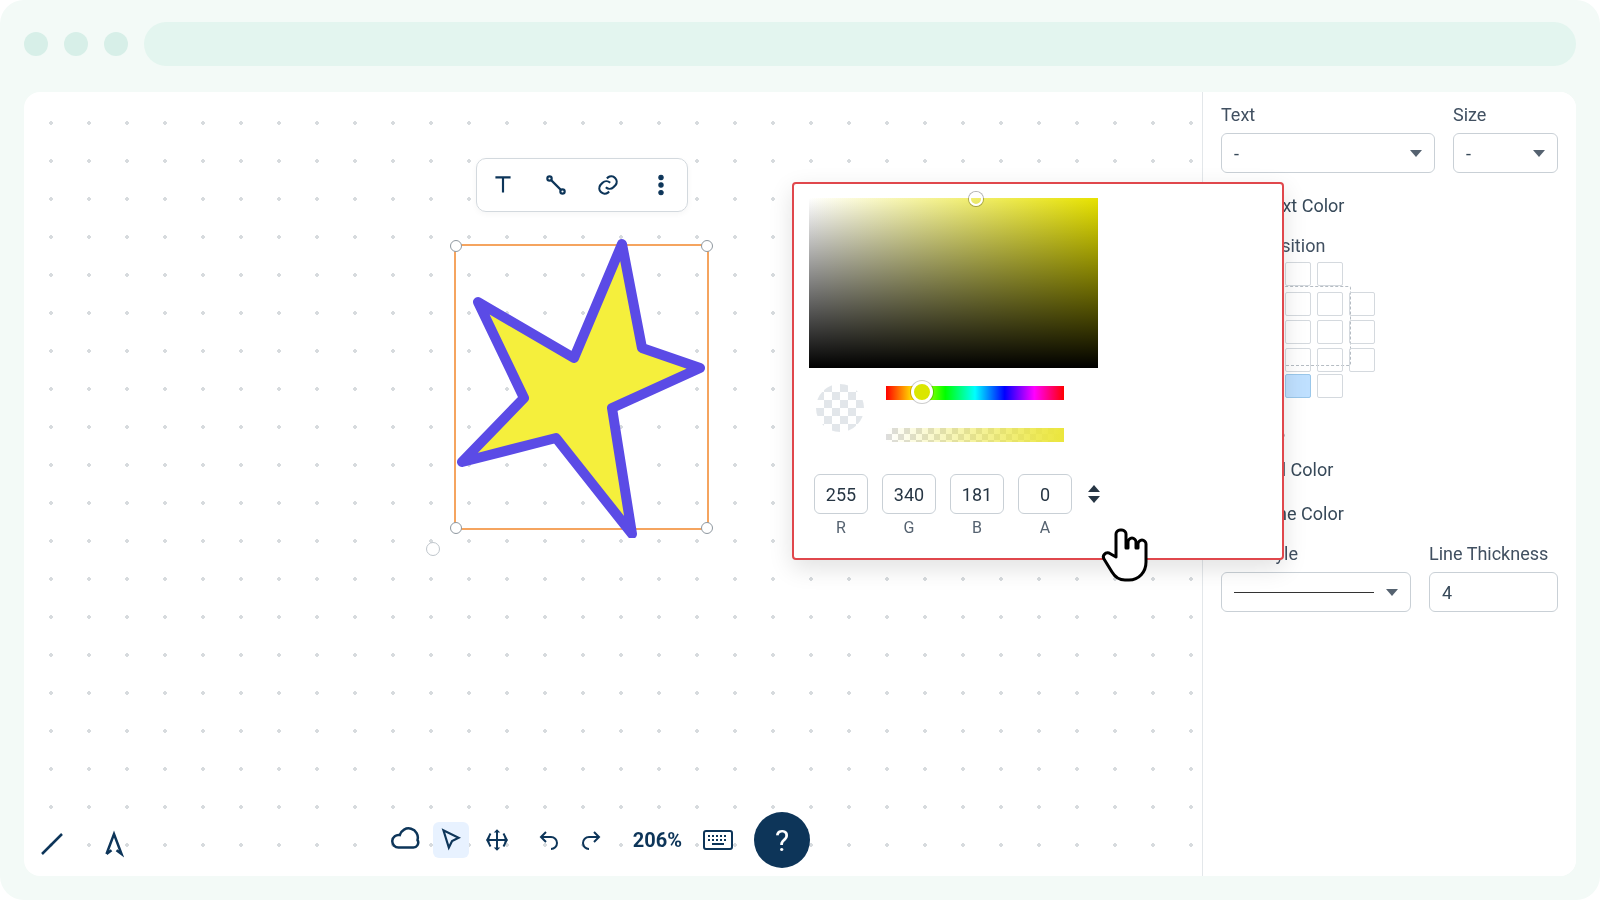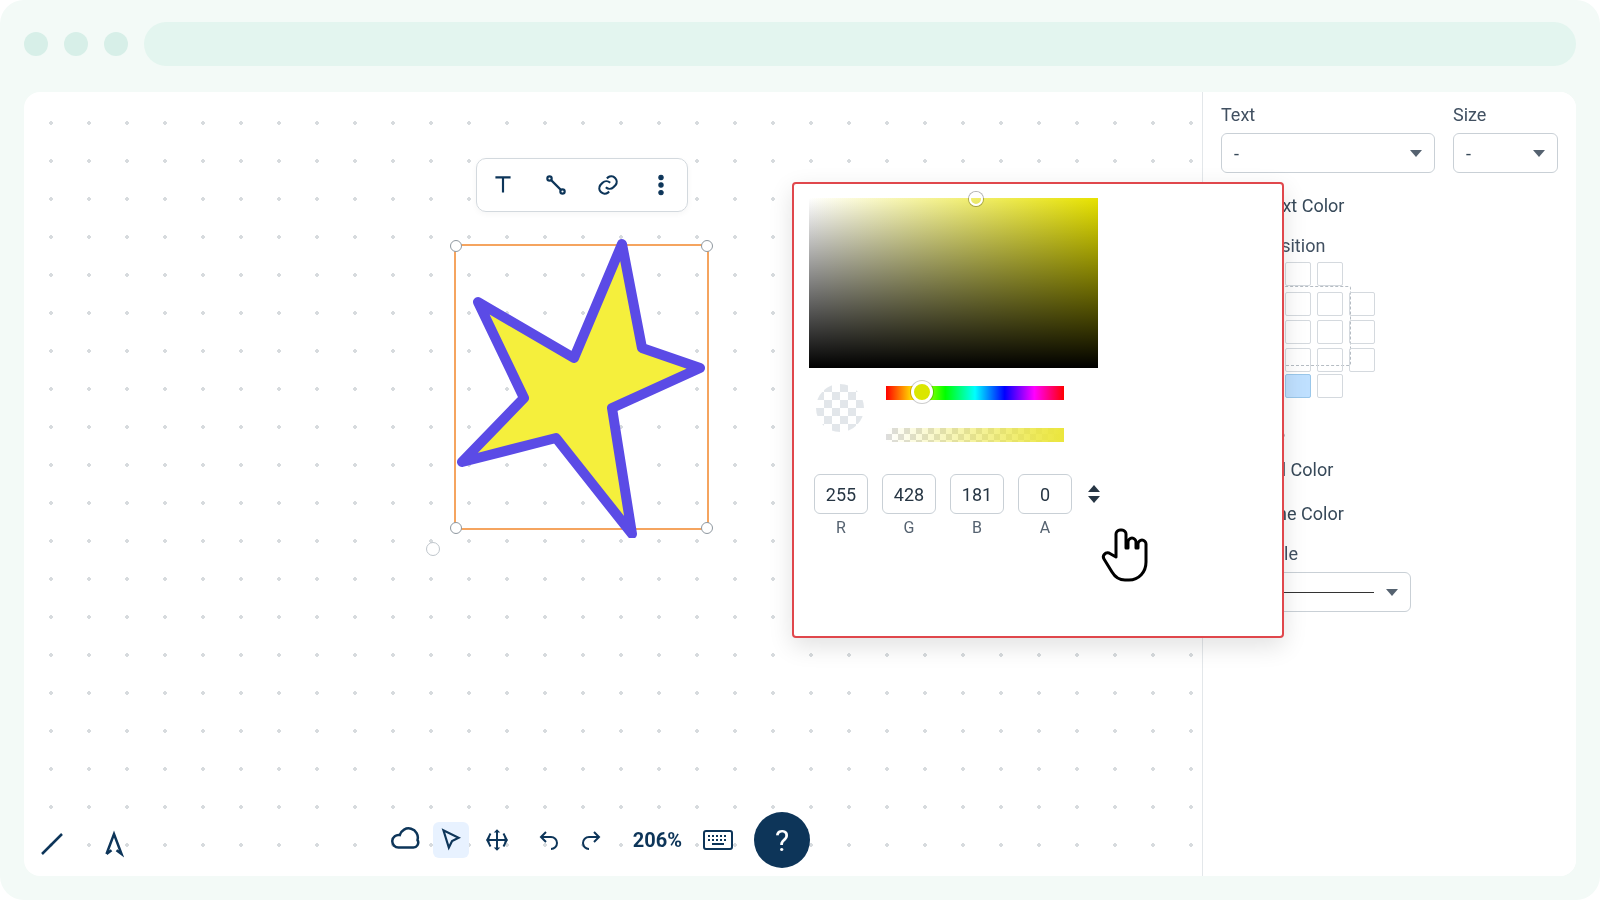--- a/index.html
+++ b/index.html
@@ -83,21 +83,21 @@
 
   .color-row { display: flex; align-items: center; gap: 14px; margin: 8px 0 16px; }
   .swatch { width: 28px; height: 28px; border-radius: 50%; background: #606060; }
   .swatch.hollow { background: #fff; border: 3px solid #6e5ff9; }
 
   .sec-head { display: flex; align-items: center; gap: 10px; margin: 28px 0 10px; font-weight: 500; color: #273644;}
   .sec-caret { width: 0; height: 0; border-left: 7px solid transparent; border-right: 7px solid transparent; border-top: 8px solid #0d3559; }
 
   
   .picker {
-    position: absolute; left: 768px; top: 90px; width: 492px; height: 456px;
+    position: absolute; left: 768px; top: 90px; width: 492px; height: 378px;
     border: 2px solid #e0474c; border-radius: 4px;
     background: #fff; box-shadow: 0 8px 24px rgba(0,0,0,0.12);
     z-index: 30;
   }
   .sv-area {
     position: absolute; left: 15px; top: 14px; width: 289px; height: 170px;
     background:
       linear-gradient(to top, #000 0%, rgba(0,0,0,0) 100%),
       linear-gradient(to right, #fff 0%, #e7e200 100%);
   }
@@ -343,38 +343,44 @@
       </div>
 
       <div class="row" style="margin-top:6px;">
         <div class="field" style="flex:0 0 190px;">
           <div class="label">Line Style</div>
           <div class="select">
             <div class="line-sample"></div>
             <span class="caret" style="margin-left:12px;"></span>
           </div>
         </div>
+        <div class="field" style="flex:1;">
+          <div class="label">Line Thickness</div>
+          <div class="select" style="justify-content:flex-start;">
+            <span>4</span>
+          </div>
+        </div>
       </div>
     </div>
 
     <div class="picker">
       <div class="sv-area">
         <div class="sv-cursor"></div>
       </div>
       <div class="checker"></div>
       <div class="hue"></div>
       <div class="hue-cursor"></div>
       <div class="alpha"></div>
 
       <div class="rgba-row">
         <div class="numbox">
             <span>255</span>
           </div>
         <div class="numbox">
-            <span>428</span>
+            <span>340</span>
           </div>
         <div class="numbox">
             <span>181</span>
           </div>
         <div class="numbox">
             <span>0</span>
           </div>
         <div class="spin">
             <div class="t"></div>
             <div class="b"></div>

